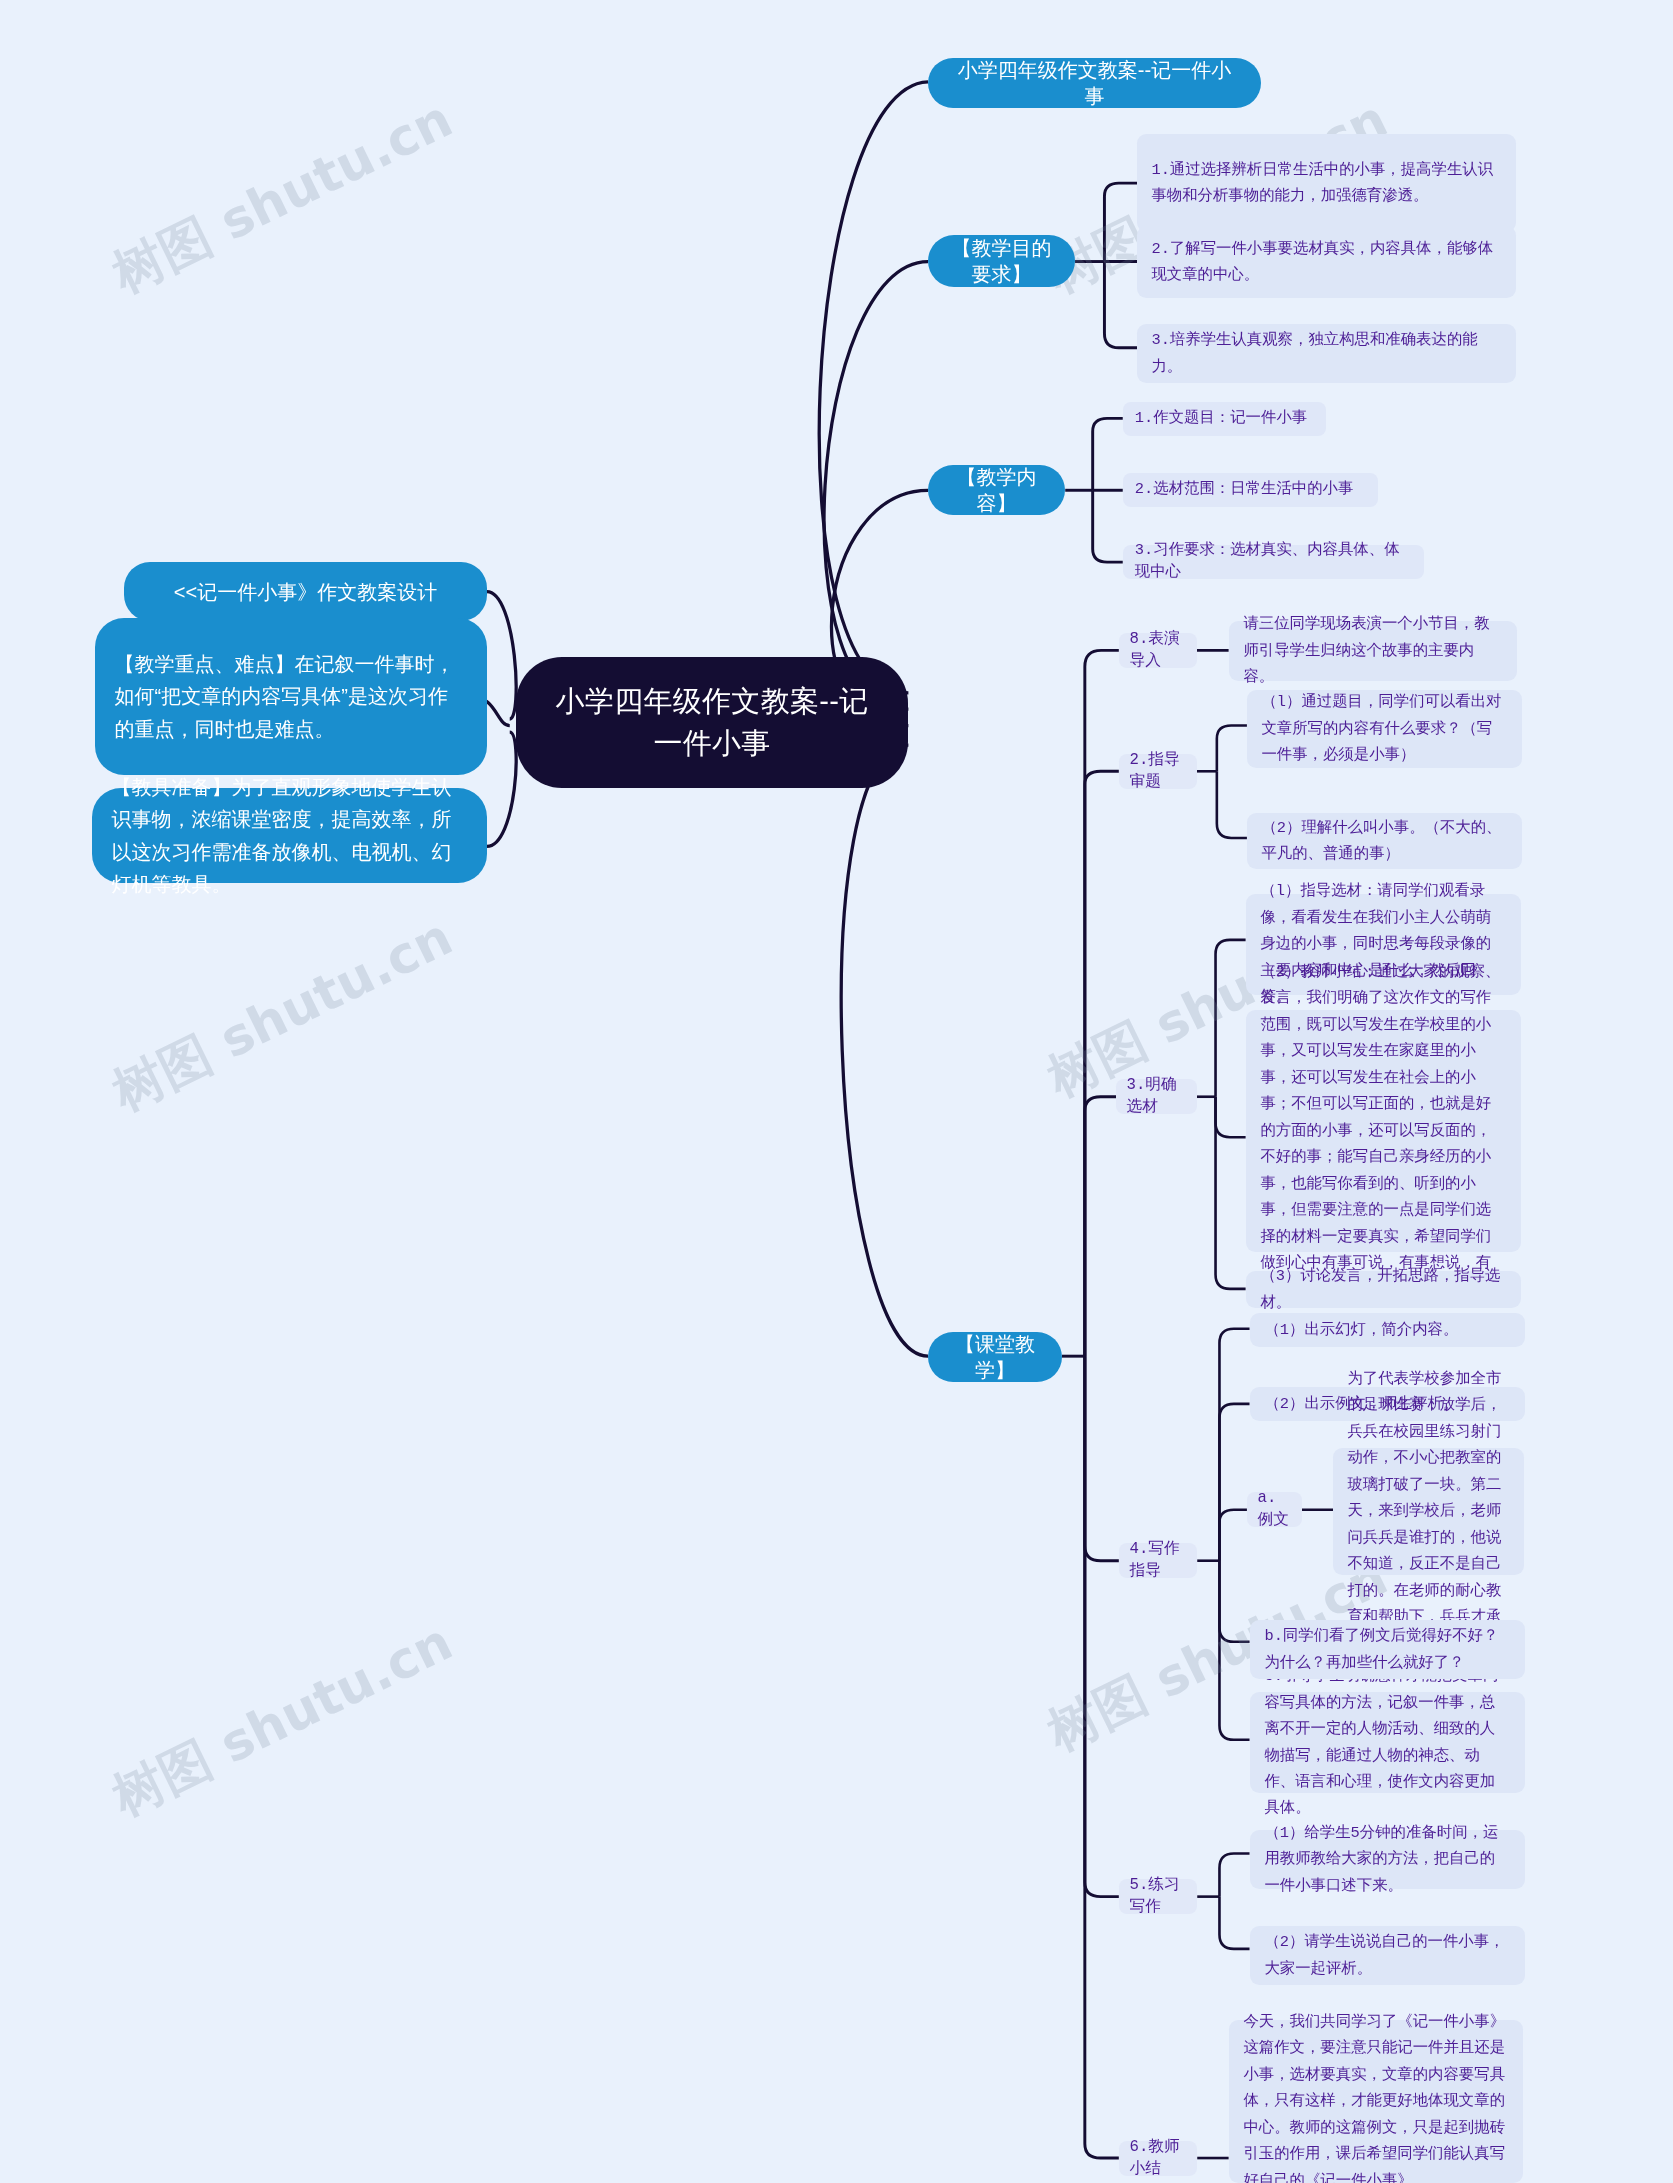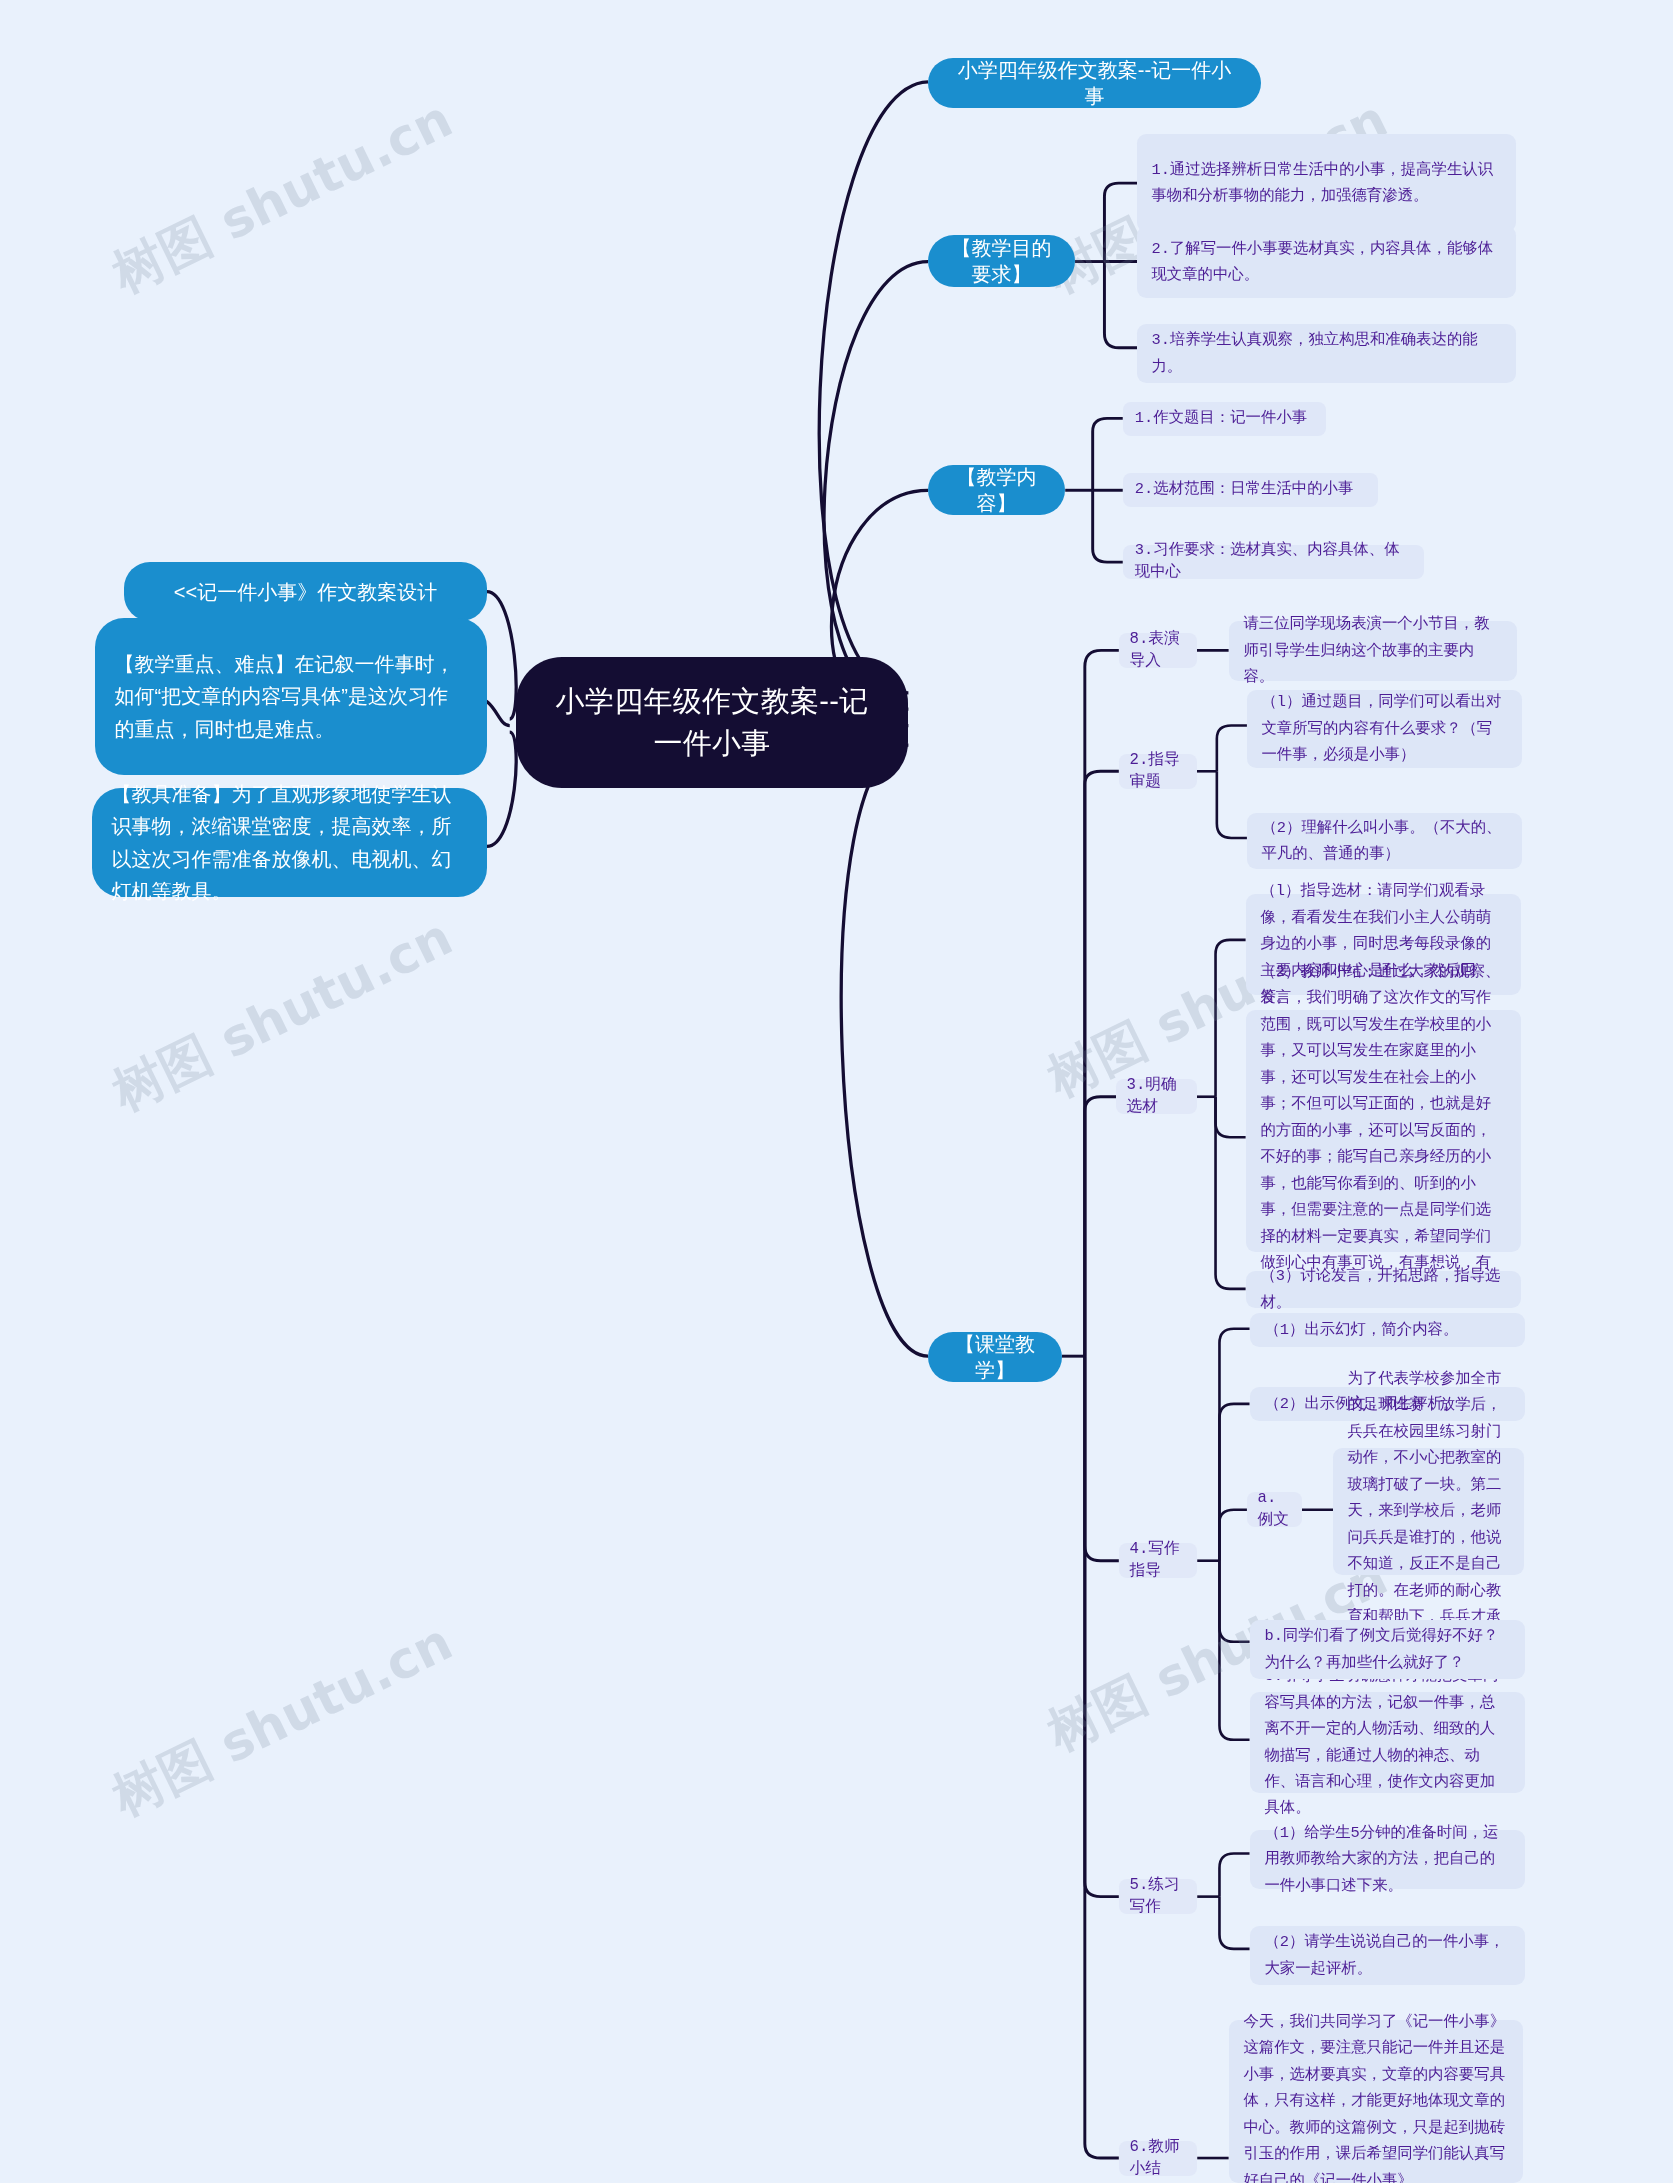--- a/index.html
+++ b/index.html
@@ -189,21 +189,21 @@
   </div>
 
   <div class="node blue pill center" style="left:124px; top:562px; width:363px; height:59px;">
     <span class="node-inner">&lt;&lt;记一件小事》作文教案设计</span>
   </div>
 
   <div class="node blue" style="left:95px; top:618px; width:392px; height:157px;">
     <span class="node-inner">【教学重点、难点】在记叙一件事时，如何“把文章的内容写具体”是这次习作的重点，同时也是难点。</span>
   </div>
 
-  <div class="node blue" style="left:92px; top:788px; width:395px; height:109px;">
+  <div class="node blue" style="left:92px; top:788px; width:395px; height:95px;">
     <span class="node-inner">【教具准备】为了直观形象地使学生认识事物，浓缩课堂密度，提高效率，所以这次习作需准备放像机、电视机、幻灯机等教具。</span>
   </div>
 
   <div class="node blue pill center" style="left:928px; top:58px; width:333px; height:50px;">
     <span class="node-inner">小学四年级作文教案--记一件小事</span>
   </div>
 
   <div class="node blue pill center" style="left:928px; top:235px; width:147px; height:52px;">
     <span class="node-inner">【教学目的要求】</span>
   </div>

